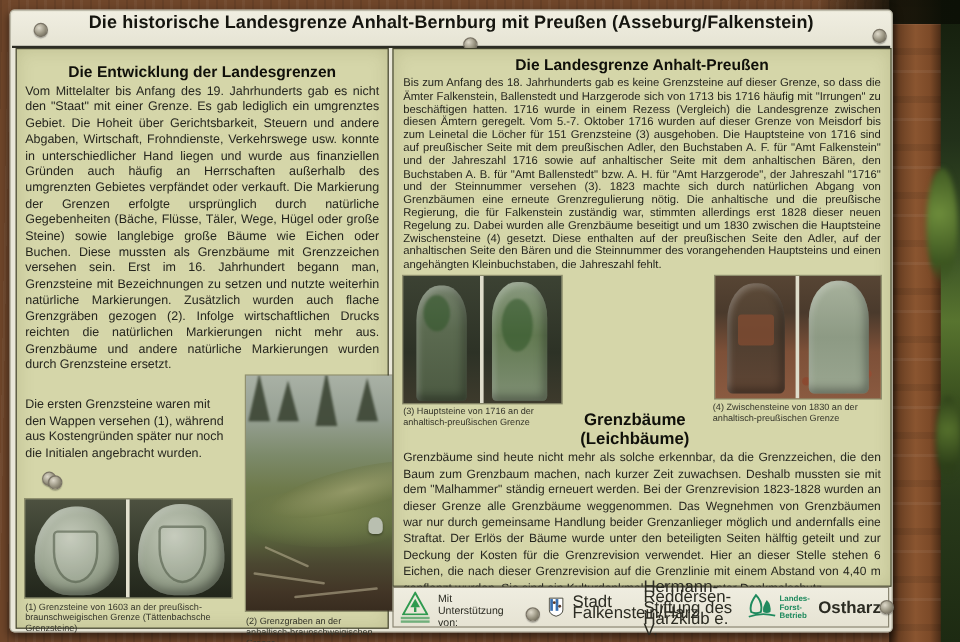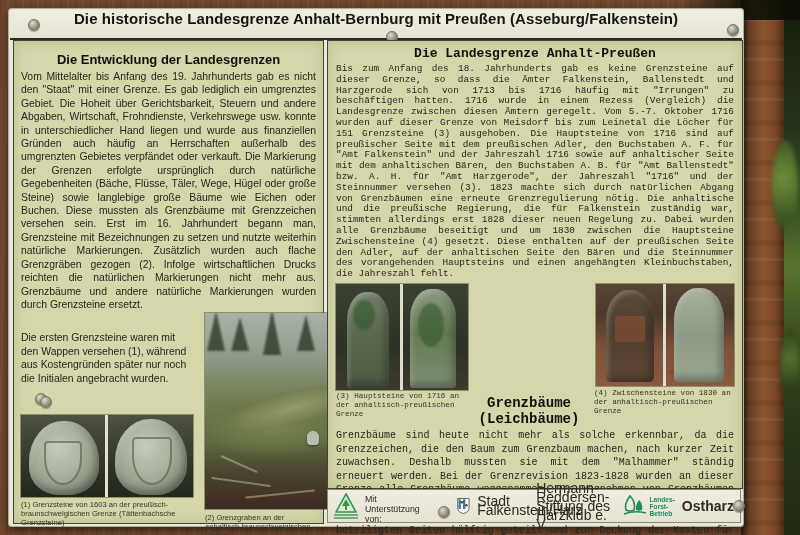--- a/index.html
+++ b/index.html
@@ -171,21 +171,21 @@
             <div class="branch" style="left:14px;top:150px;width:40px;transform:rotate(24deg);"></div>
           </div>
           <p class="caption" style="margin:4px 0 0 0;width:118px;">(2) Grenzgraben an der anhaltisch-braunschweigischen Grenze</p>
         </div>
       </div>
     </div>
   </div>
   <div class="screw" style="left:32px;top:388px;"></div>
 
   <div class="panel panel-right">
-    <div class="panel-inner" style="padding:3px 8px;font-family:Liberation Mono, monospace;">
+    <div class="panel-inner" style="padding:3px 8px;">
       <h2 class="sec-head">Die Landesgrenze Anhalt-Preußen</h2>
       <p class="body-text rp1" style="margin:0;">Bis zum Anfang des 18. Jahrhunderts gab es keine Grenzsteine auf dieser Grenze, so dass die Ämter Falkenstein, Ballenstedt und Harzgerode sich von 1713 bis 1716 häufig mit "Irrungen" zu beschäftigen hatten. 1716 wurde in einem Rezess (Vergleich) die Landesgrenze zwischen diesen Ämtern geregelt. Vom 5.-7. Oktober 1716 wurden auf dieser Grenze von Meisdorf bis zum Leinetal die Löcher für 151 Grenzsteine (3) ausgehoben. Die Hauptsteine von 1716 sind auf preußischer Seite mit dem preußischen Adler, den Buchstaben A. F. für "Amt Falkenstein" und der Jahreszahl 1716 sowie auf anhaltischer Seite mit dem anhaltischen Bären, den Buchstaben A. B. für "Amt Ballenstedt" bzw. A. H. für "Amt Harzgerode", der Jahreszahl "1716" und der Steinnummer versehen (3). 1823 machte sich durch natürlichen Abgang von Grenzbäumen eine erneute Grenzregulierung nötig. Die anhaltische und die preußische Regierung, die für Falkenstein zuständig war, stimmten allerdings erst 1828 dieser neuen Regelung zu. Dabei wurden alle Grenzbäume beseitigt und um 1830 zwischen die Hauptsteine Zwischensteine (4) gesetzt. Diese enthalten auf der preußischen Seite den Adler, auf der anhaltischen Seite den Bären und die Steinnummer des vorangehenden Hauptsteins und einen angehängten Kleinbuchstaben, die Jahreszahl fehlt.</p>
 
       <div style="display:flex;justify-content:space-between;margin-top:4px;">
         <div class="photo photo3">
           <div class="divider"></div>
           <div class="stone stone-tall s1" style="left:11px;top:8px;width:42px;height:96px;">
             <div class="moss-patch" style="left:6px;top:8px;width:22px;height:30px;"></div>
           </div>
           <div class="stone stone-tall s2" style="left:74px;top:5px;width:46px;height:99px;">

